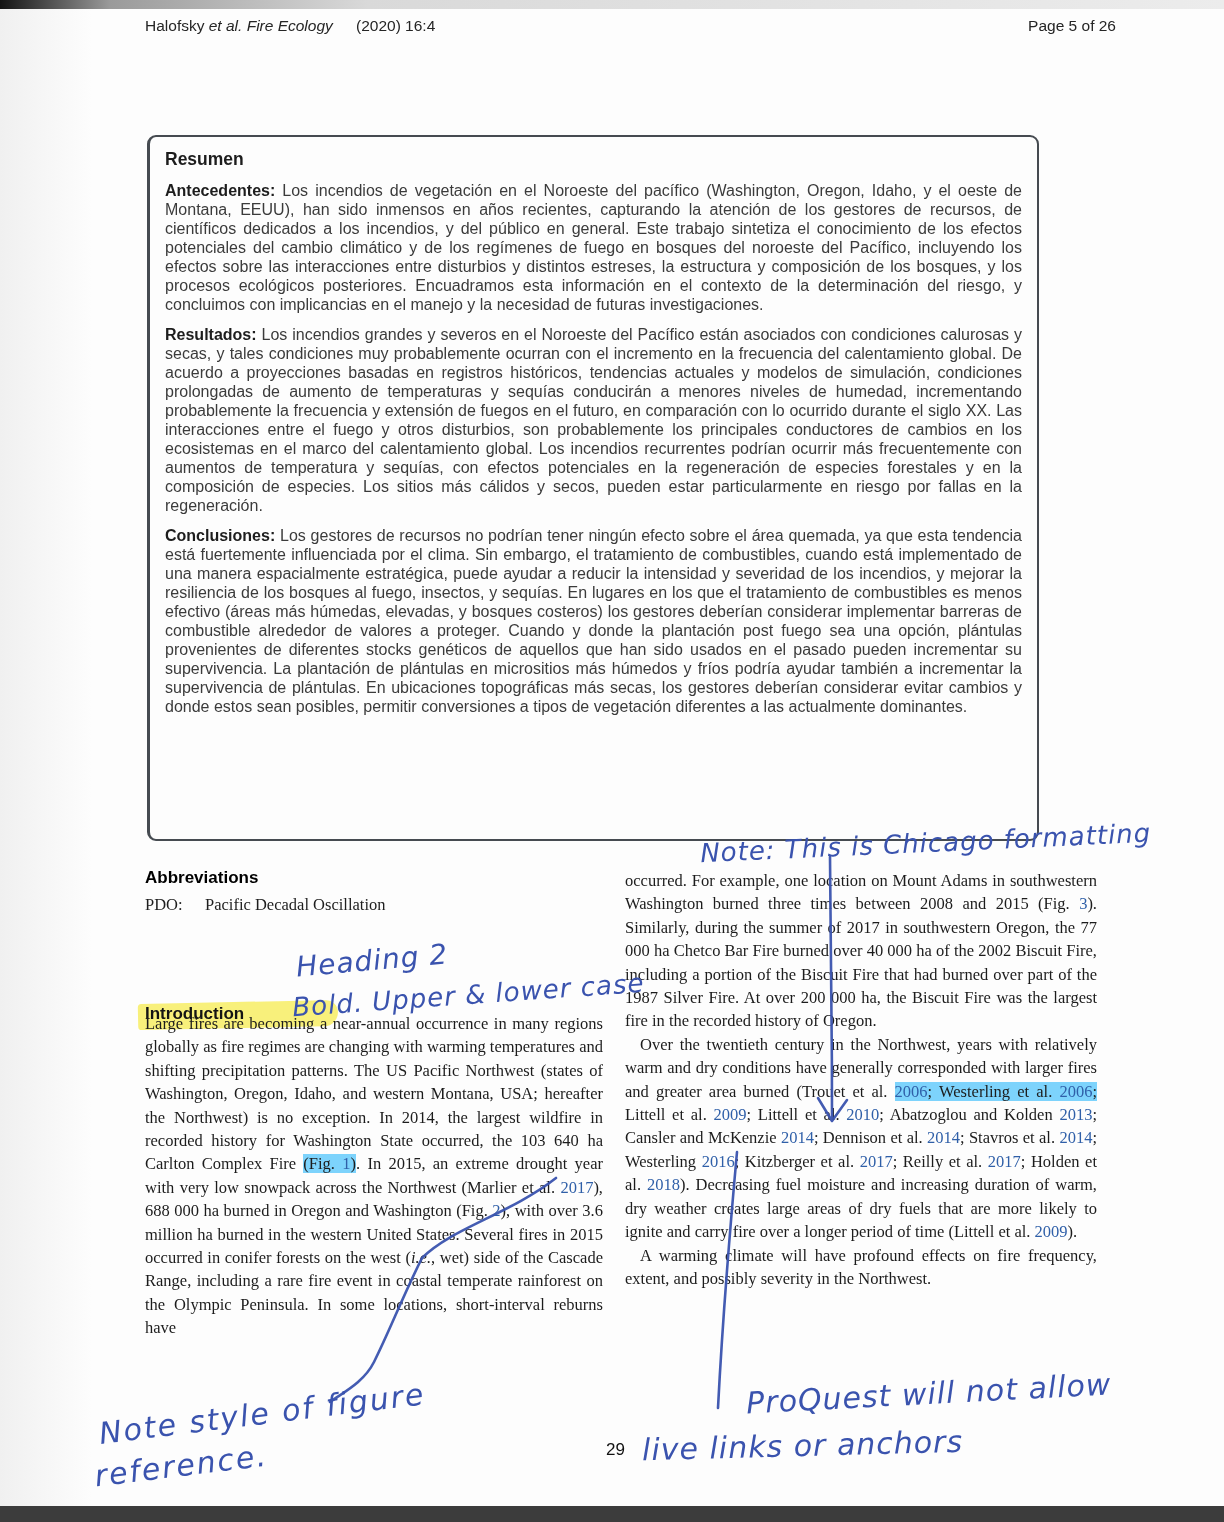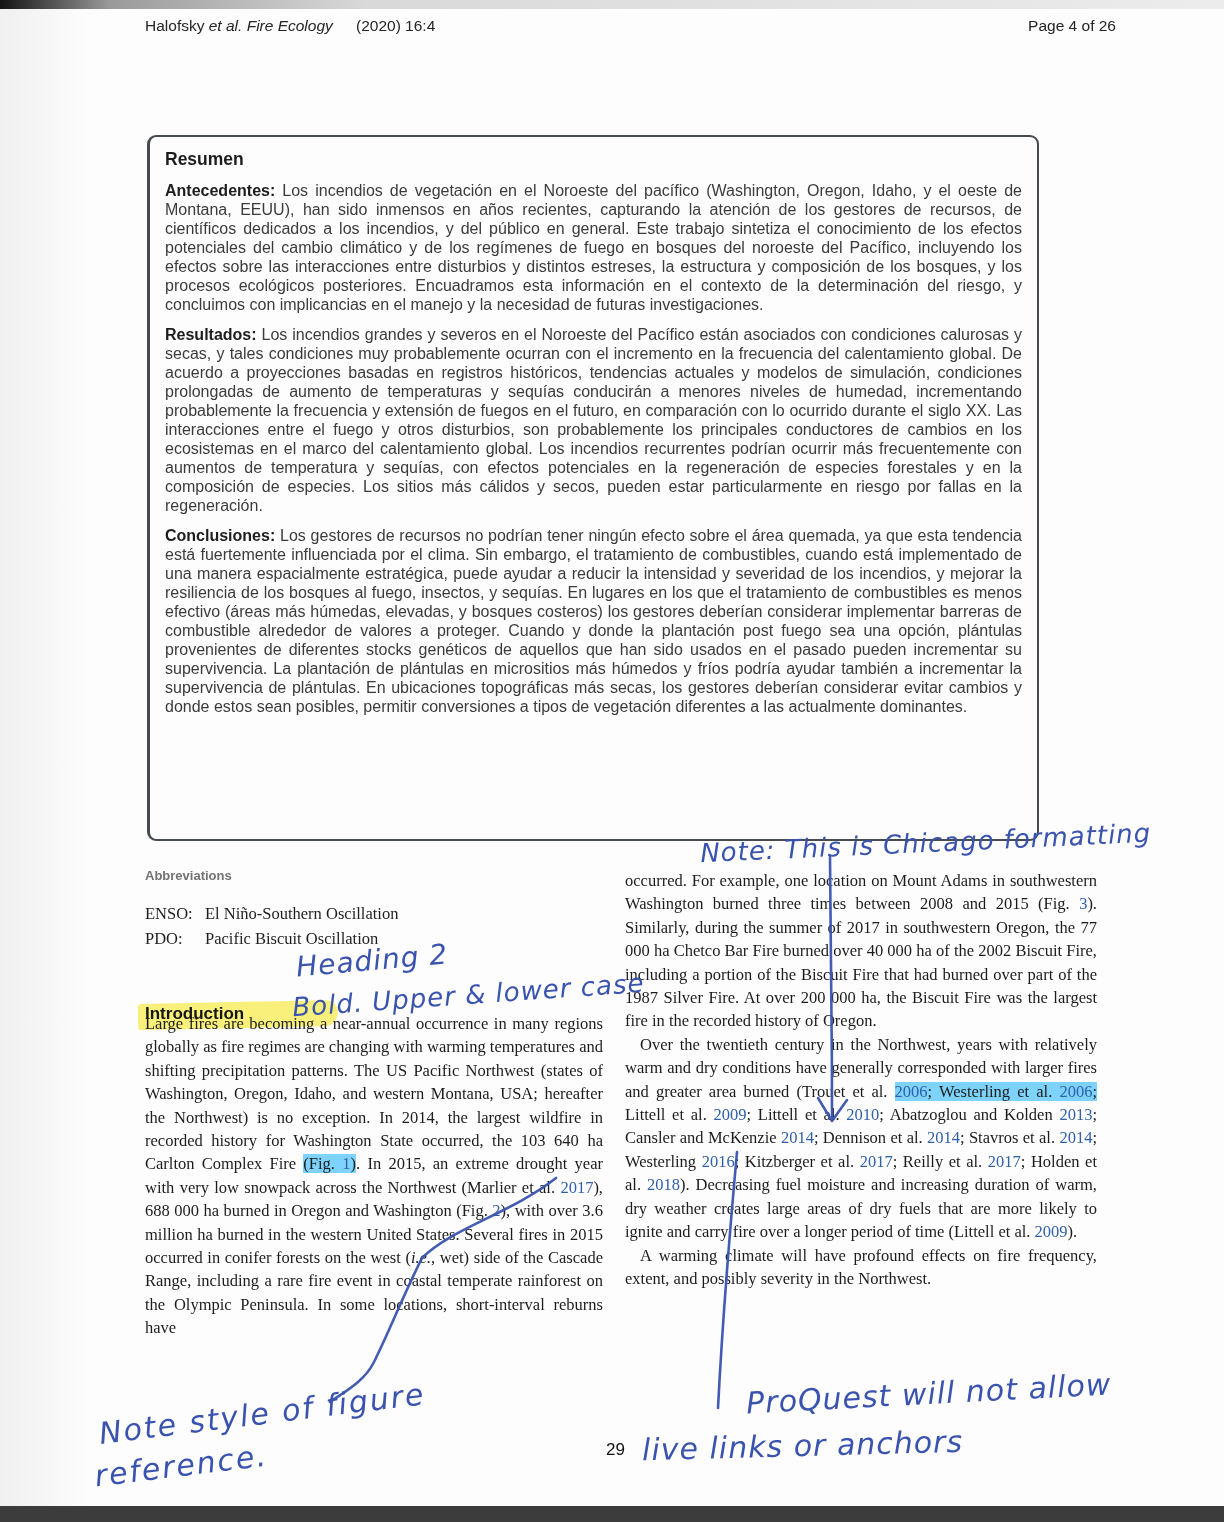--- a/index.html
+++ b/index.html
@@ -30,21 +30,21 @@
     border:2px solid #464b51;border-left-width:3px;border-radius:9px;
     box-sizing:border-box;padding:10px 15px 0 15px;
     font-family:"Liberation Sans",sans-serif;font-size:16px;color:#3b3b3b;}
   .resumen-title{font-size:17.5px;font-weight:bold;color:#1d1d1d;margin:2px 0 0 0;}
   .resumen-box p{margin:11px 0 0 0;line-height:19px;text-align:justify;}
   .resumen-box p b{color:#1d1d1d;}
 
   
   .abbrev{position:absolute;left:145px;top:868px;width:460px;}
   .abbrev-title{font-family:"Liberation Sans",sans-serif;font-weight:bold;
-    font-size:13px;color:#737373;margin:0 0 18px 0;}
+    font-size:17px;color:#000000;margin:0 0 4px 0;}
   .abbrev-row{display:flex;font-size:16.5px;line-height:25px;color:#1e1e1e;}
   .abbrev-term{min-width:60px;}
 
   
   .intro-wrap{position:absolute;left:145px;top:1004px;width:460px;height:28px;}
   .intro-hl{position:absolute;left:-7px;top:-2px;width:200px;height:26px;
     background:#f7ee6d;opacity:.9;border-radius:4px 14px 16px 4px;transform:rotate(-1.2deg);}
   .intro-heading{position:relative;font-family:"Liberation Sans",sans-serif;
     font-weight:bold;font-size:17px;color:#141414;}
 
@@ -76,39 +76,35 @@
 </head>
 <body>
 
 <div class="scan-left"></div>
 <div class="scan-top"></div>
 <div class="scan-bottom"></div>
 
 <div class="page-header">
   <span class="hdr-left"><span>Halofsky</span> <span class="it">et al. Fire Ecology</span></span>
   <span class="hdr-issue">(2020) 16:4</span>
-  <span class="hdr-right">Page 4 of 26</span>
+  <span class="hdr-right">Page 5 of 26</span>
 </div>
 
 <div class="resumen-box">
   <div class="resumen-title sans">Resumen</div>
   <p><b>Antecedentes:</b><span> Los incendios de vegetación en el Noroeste del pacífico (Washington, Oregon, Idaho, y el oeste de Montana, EEUU), han sido inmensos en años recientes, capturando la atención de los gestores de recursos, de científicos dedicados a los incendios, y del público en general. Este trabajo sintetiza el conocimiento de los efectos potenciales del cambio climático y de los regímenes de fuego en bosques del noroeste del Pacífico, incluyendo los efectos sobre las interacciones entre disturbios y distintos estreses, la estructura y composición de los bosques, y los procesos ecológicos posteriores. Encuadramos esta información en el contexto de la determinación del riesgo, y concluimos con implicancias en el manejo y la necesidad de futuras investigaciones.</span></p>
   <p><b>Resultados:</b><span> Los incendios grandes y severos en el Noroeste del Pacífico están asociados con condiciones calurosas y secas, y tales condiciones muy probablemente ocurran con el incremento en la frecuencia del calentamiento global. De acuerdo a proyecciones basadas en registros históricos, tendencias actuales y modelos de simulación, condiciones prolongadas de aumento de temperaturas y sequías conducirán a menores niveles de humedad, incrementando probablemente la frecuencia y extensión de fuegos en el futuro, en comparación con lo ocurrido durante el siglo XX. Las interacciones entre el fuego y otros disturbios, son probablemente los principales conductores de cambios en los ecosistemas en el marco del calentamiento global. Los incendios recurrentes podrían ocurrir más frecuentemente con aumentos de temperatura y sequías, con efectos potenciales en la regeneración de especies forestales y en la composición de especies. Los sitios más cálidos y secos, pueden estar particularmente en riesgo por fallas en la regeneración.</span></p>
   <p><b>Conclusiones:</b><span> Los gestores de recursos no podrían tener ningún efecto sobre el área quemada, ya que esta tendencia está fuertemente influenciada por el clima. Sin embargo, el tratamiento de combustibles, cuando está implementado de una manera espacialmente estratégica, puede ayudar a reducir la intensidad y severidad de los incendios, y mejorar la resiliencia de los bosques al fuego, insectos, y sequías. En lugares en los que el tratamiento de combustibles es menos efectivo (áreas más húmedas, elevadas, y bosques costeros) los gestores deberían considerar implementar barreras de combustible alrededor de valores a proteger. Cuando y donde la plantación post fuego sea una opción, plántulas provenientes de diferentes stocks genéticos de aquellos que han sido usados en el pasado pueden incrementar su supervivencia. La plantación de plántulas en micrositios más húmedos y fríos podría ayudar también a incrementar la supervivencia de plántulas. En ubicaciones topográficas más secas, los gestores deberían considerar evitar cambios y donde estos sean posibles, permitir conversiones a tipos de vegetación diferentes a las actualmente dominantes.</span></p>
 </div>
 
 <div class="abbrev">
   <div class="abbrev-title">Abbreviations</div>
   <div class="abbrev-row">
-    <span class="abbrev-term">ENSO:</span>
-    <span>El Niño-Southern Oscillation</span>
-  </div>
-  <div class="abbrev-row">
     <span class="abbrev-term">PDO:</span>
-    <span>Pacific Biscuit Oscillation</span>
+    <span>Pacific Decadal Oscillation</span>
   </div>
 </div>
 
 <div class="intro-wrap">
   <div class="intro-hl"></div>
   <div class="intro-heading">Introduction</div>
 </div>
 
 <div class="col col-left">
   <p><span>Large fires are becoming a near-annual occurrence in many regions globally as fire regimes are changing with warming temperatures and shifting precipitation patterns. The US Pacific Northwest (states of Washington, Oregon, Idaho, and western Montana, USA; hereafter the Northwest) is no exception. In 2014, the largest wildfire in recorded history for Washington State occurred, the 103 640 ha Carlton Complex Fire </span><span class="hl">(Fig. </span><span class="hl blue">1</span><span class="hl">)</span><span>. In 2015, an extreme drought year with very low snowpack across the Northwest (Marlier et al. </span><span class="blue">2017</span><span>), 688 000 ha burned in Oregon and Washington (Fig. </span><span class="blue">2</span><span>), with over 3.6 million ha burned in the western United States. Several fires in 2015 occurred in conifer forests on the west (</span><span class="it">i.e.</span><span>, wet) side of the Cascade Range, including a rare fire event in coastal temperate rainforest on the Olympic Peninsula. In some locations, short-interval reburns have</span></p>

